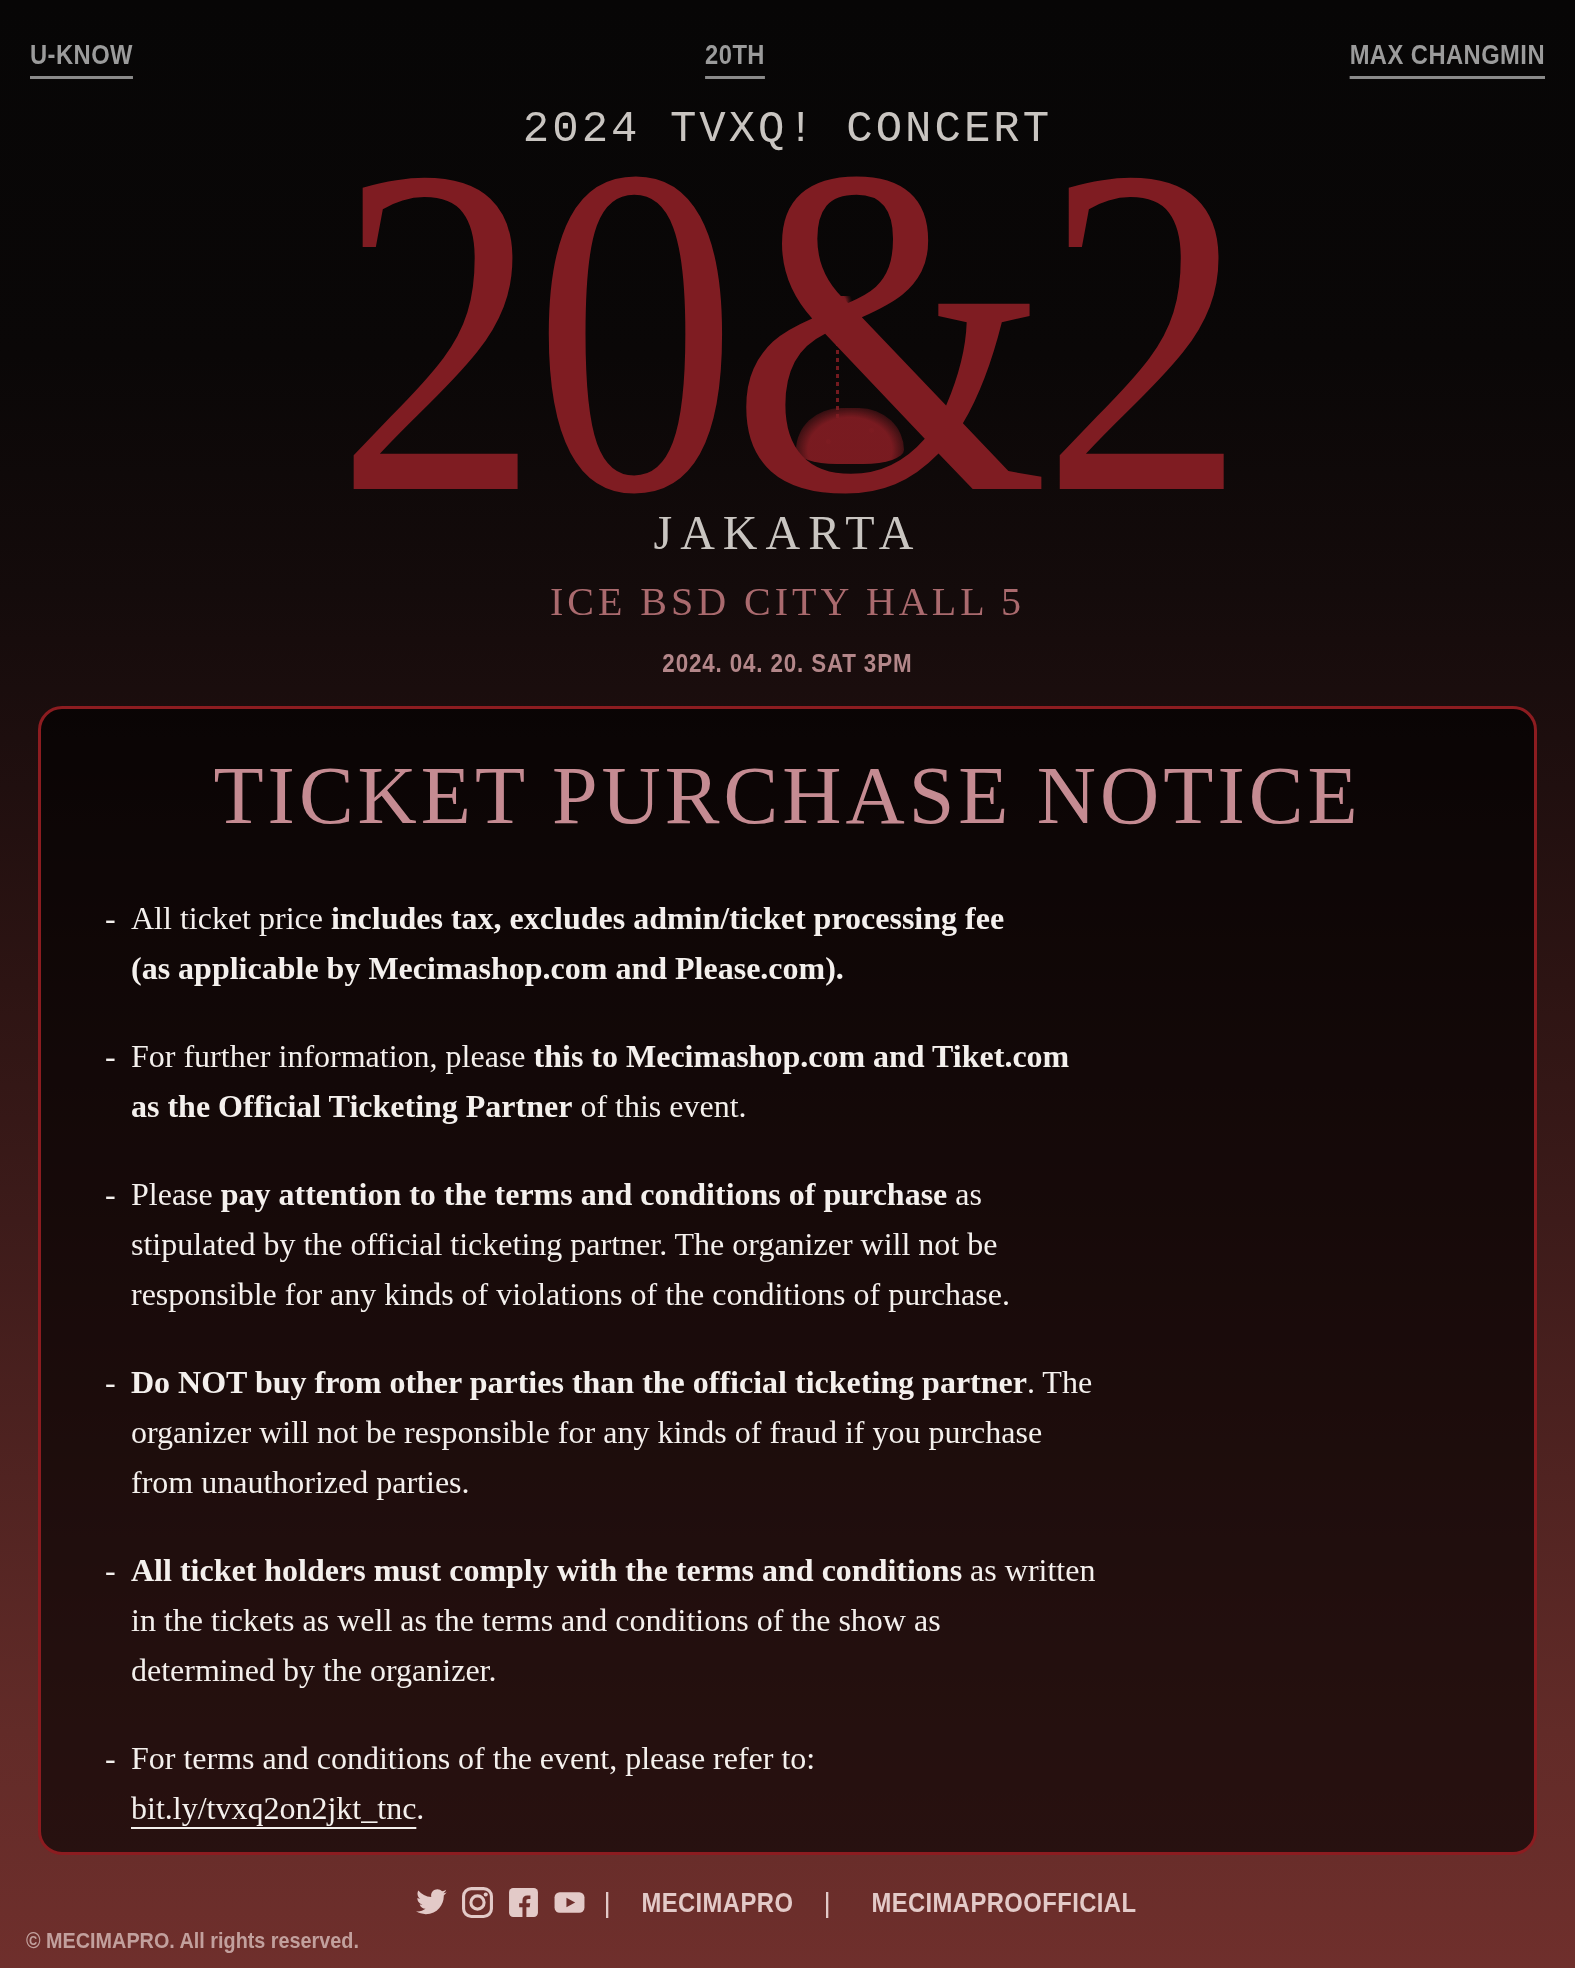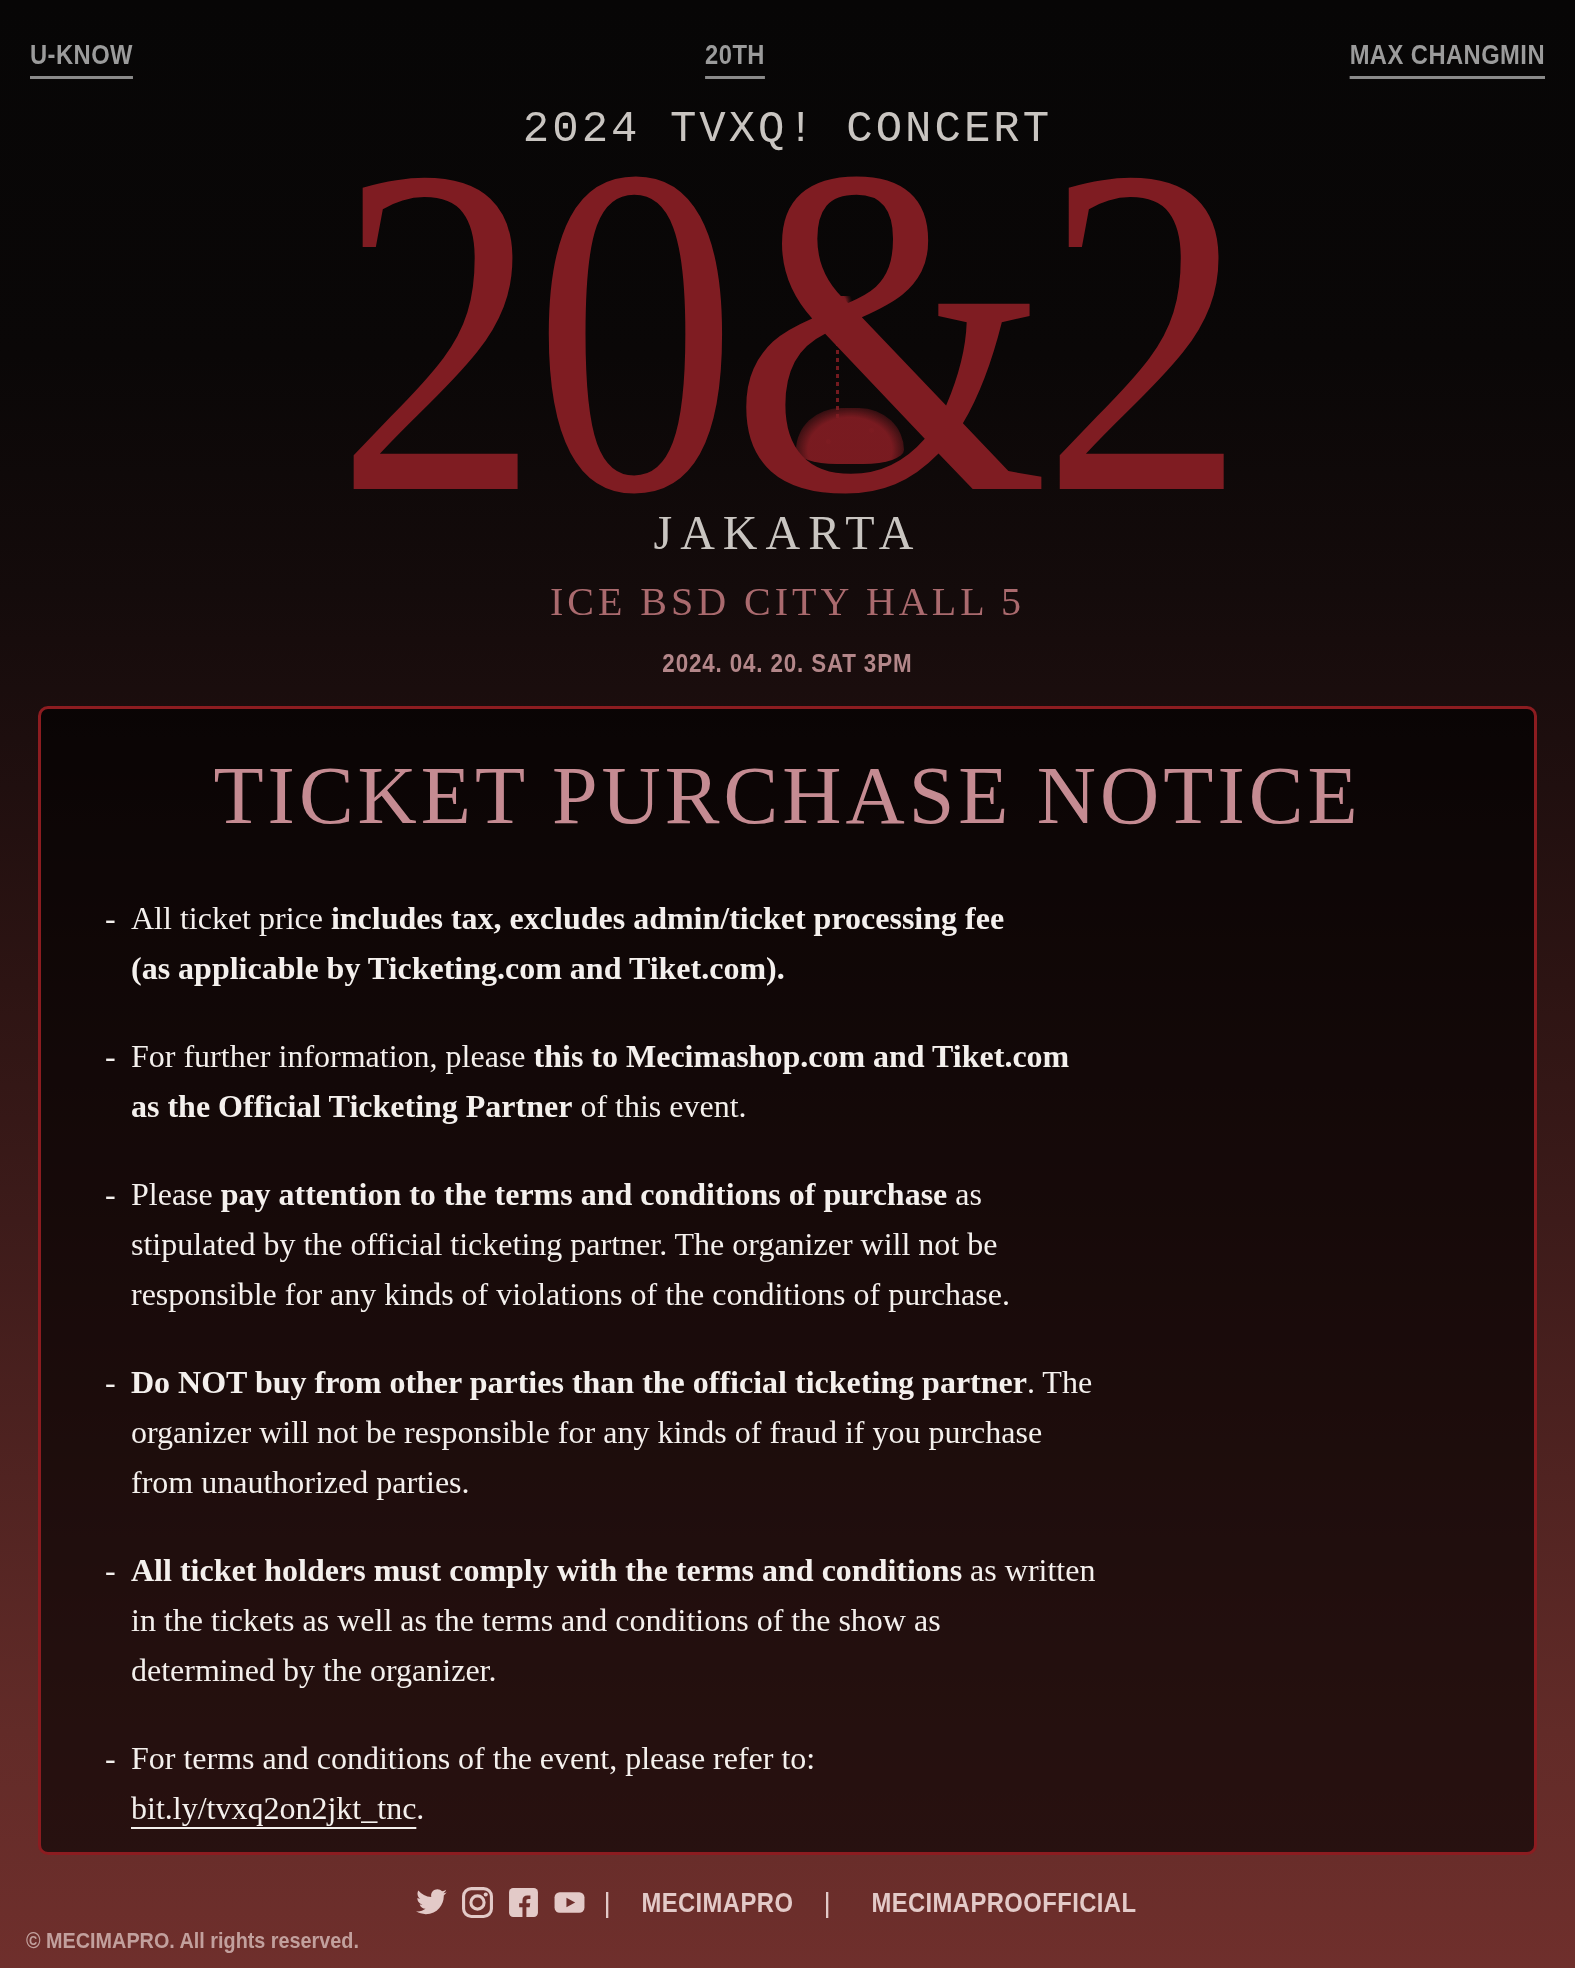--- a/index.html
+++ b/index.html
@@ -62,21 +62,21 @@
       radial-gradient(circle at 70% 40%, rgba(127,28,34,.55) 0 2px, transparent 3px),
       radial-gradient(ellipse at 50% 75%, rgba(127,28,34,.95) 0 55%, rgba(127,28,34,.4) 72%, transparent 85%);}
   .city{position:absolute;top:505px;width:100%;text-align:center;
         color:var(--silver);font-size:48px;letter-spacing:8px;}
   .venue{position:absolute;top:578px;width:100%;text-align:center;
          color:var(--venue-rose);font-size:40px;letter-spacing:4px;}
   .datetime{position:absolute;top:648px;width:100%;text-align:center;
             color:var(--date-pink);font-size:26px;letter-spacing:1px;}
   
   .notice{position:absolute;top:706px;left:38px;right:38px;height:1149px;
-          border:3px solid var(--border-red);border-radius:10px;
+          border:3px solid var(--border-red);border-radius:24px;
           background:rgba(0,0,0,.62);
           padding:42px 66px 30px 66px;}
   .notice-title{text-align:center;color:var(--heading-rose);
                 font-size:82px;letter-spacing:4px;line-height:1.1;}
   .bullets{margin-top:52px;color:var(--body-white);font-size:32px;line-height:50px;}
   .bullet{position:relative;padding-left:24px;margin-bottom:38px;}
   .bullet .dash{position:absolute;left:-2px;top:0;}
   .bullet .b{font-weight:700;}
   .bullet .link{font-weight:400;text-decoration:underline;text-underline-offset:8px;
                 text-decoration-thickness:2px;cursor:pointer;}
@@ -108,21 +108,21 @@
 <div class="sand sand-top"></div>
 <div class="sand sand-stream"></div>
 <div class="sand sand-pile"></div>
 <div class="city">JAKARTA</div>
 <div class="venue">ICE BSD CITY HALL 5</div>
 <div class="datetime"><span class="cond">2024. 04. 20. SAT 3PM</span></div>
 
 <div class="notice">
   <div class="notice-title">TICKET PURCHASE NOTICE</div>
   <div class="bullets" id="bullets">
-      <div class="bullet"><span class="dash">-</span><span><span>All ticket price </span><span class="b">includes tax, excludes admin/ticket processing fee</span><br><span class="b">(as applicable by Ticketing.com and Tiket.com).</span></span></div>
+      <div class="bullet"><span class="dash">-</span><span><span>All ticket price </span><span class="b">includes tax, excludes admin/ticket processing fee</span><br><span class="b">(as applicable by Mecimashop.com and Please.com).</span></span></div>
       <div class="bullet"><span class="dash">-</span><span><span>For further information, please </span><span class="b">this to Mecimashop.com and Tiket.com</span><br><span class="b">as the Official Ticketing Partner</span><span> of this event.</span></span></div>
       <div class="bullet"><span class="dash">-</span><span><span>Please </span><span class="b">pay attention to the terms and conditions of purchase</span><span> as</span><br><span>stipulated by the official ticketing partner. The organizer will not be</span><br><span>responsible for any kinds of violations of the conditions of purchase.</span></span></div>
       <div class="bullet"><span class="dash">-</span><span><span class="b">Do NOT buy from other parties than the official ticketing partner</span><span>. The</span><br><span>organizer will not be responsible for any kinds of fraud if you purchase</span><br><span>from unauthorized parties.</span></span></div>
       <div class="bullet"><span class="dash">-</span><span><span class="b">All ticket holders must comply with the terms and conditions</span><span> as written</span><br><span>in the tickets as well as the terms and conditions of the show as</span><br><span>determined by the organizer.</span></span></div>
       <div class="bullet"><span class="dash">-</span><span><span>For terms and conditions of the event, please refer to:</span><br><span class="b link">bit.ly/tvxq2on2jkt_tnc</span><span>.</span></span></div>
     </div>
 </div>
 
 <div class="social">
   <span class="icon">

